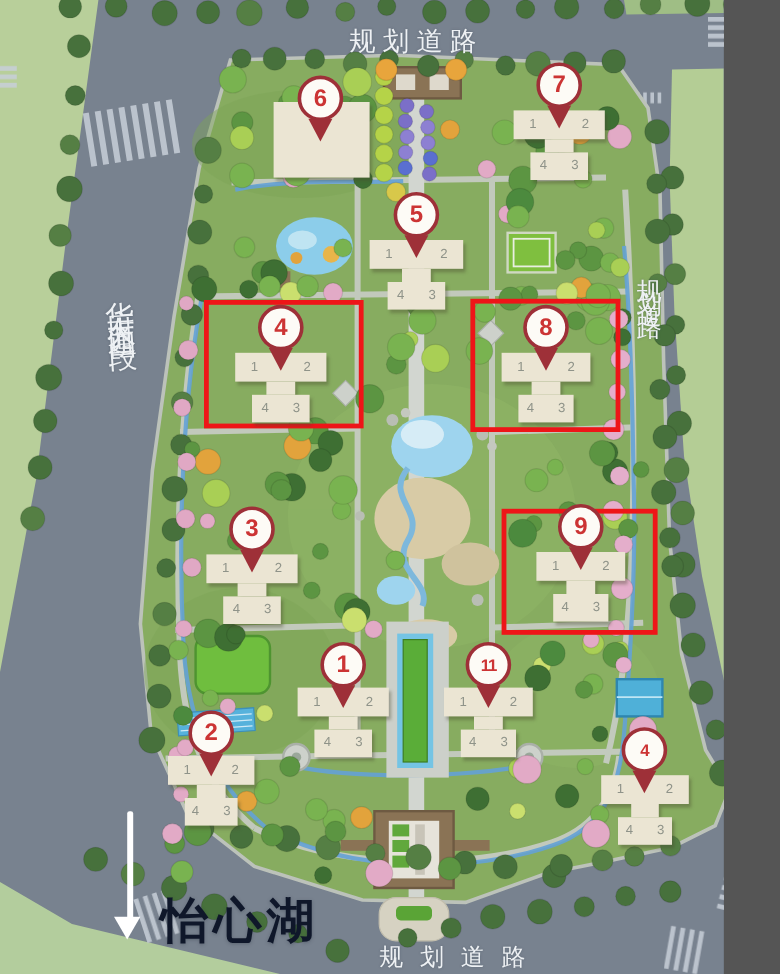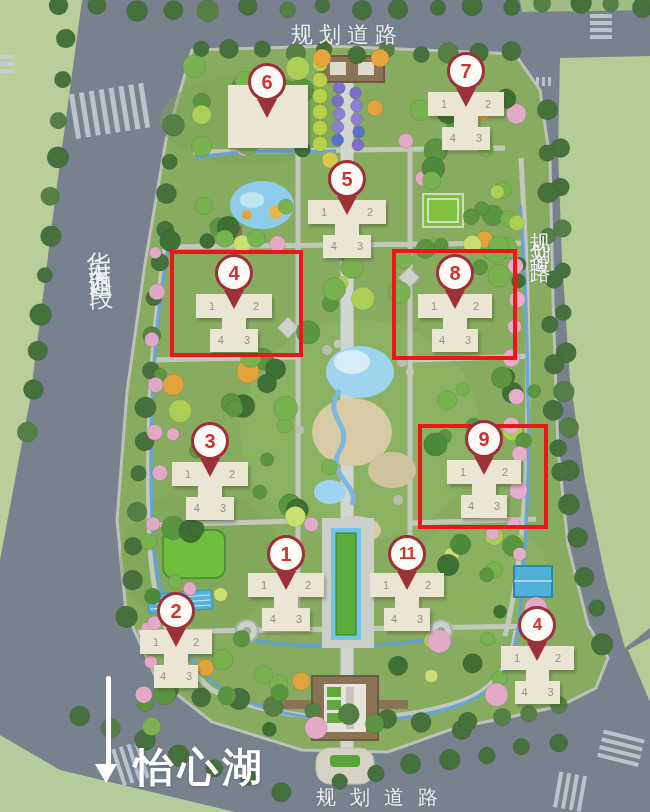--- a/index.html
+++ b/index.html
@@ -1,17 +1,17 @@
 <!DOCTYPE html>
 <html><head>
 <meta charset="utf-8">
 <style>
   html,body{margin:0;padding:0;background:#555;}
   #map-stage{
-    position:relative;width:650px;height:812px;overflow:hidden;
+    position:relative;width:603px;height:812px;overflow:hidden;
     font-family:"Liberation Sans","DejaVu Sans",sans-serif;
     background:#78828f;
   }
   #art{position:absolute;left:0;top:0;z-index:0;}
   
   .hbox{position:absolute;border:4px solid #ee1518;z-index:20;box-sizing:border-box;}
   
   .building{position:absolute;z-index:25;filter:drop-shadow(2px 3px 1.5px rgba(70,70,45,.38));}
   .building .bar{background:#ebe5d3;box-sizing:border-box;display:flex;align-items:center;}
   .building .btop{height:24px;width:100%;justify-content:space-between;padding:0 13px;}
@@ -20,34 +20,34 @@
   .building .unit{font-size:11px;color:#8f9389;line-height:1;}
   .building.block{background:#ebe5d3;}
   
   .pin{position:absolute;width:38px;height:57px;z-index:40;}
   .pin .pc{
     width:38px;height:38px;border-radius:50%;background:#fdfbf6;
     border:3px solid #9e3038;box-sizing:border-box;
     display:flex;align-items:center;justify-content:center;
     font-weight:bold;font-size:20px;color:#cc3434;
   }
-  .pin.two .pc{font-size:17px;letter-spacing:-1px;}
+  .pin.two .pc{font-size:14px;letter-spacing:-1px;}
   .pin .pt{
     width:0;height:0;margin:-2px auto 0;
     border-left:10px solid transparent;border-right:10px solid transparent;
     border-top:19px solid #9e3038;
   }
   
   .road-label{position:absolute;color:#eef1f4;z-index:50;text-shadow:0 0 2px rgba(60,70,85,.45);white-space:nowrap;}
   .rl-top{left:291px;top:20px;font-size:22px;letter-spacing:6px;}
   .rl-bottom{left:316px;top:784px;font-size:20px;letter-spacing:14px;}
   .rl-right{left:526px;top:216px;font-size:21px;writing-mode:vertical-rl;text-orientation:upright;letter-spacing:10px;}
   .rl-left{left:82px;top:232px;font-size:24px;writing-mode:vertical-rl;text-orientation:upright;letter-spacing:7px;transform:rotate(-4deg);}
   
-  .lake-label{position:absolute;left:134px;top:740px;font-size:40px;font-weight:bold;color:#ffffff;letter-spacing:4px;z-index:50;text-shadow:0 1px 3px rgba(40,50,60,.35);white-space:nowrap;}
+  .lake-label{position:absolute;left:134px;top:740px;font-size:40px;font-weight:bold;color:#0f172a;letter-spacing:4px;z-index:50;text-shadow:0 1px 3px rgba(40,50,60,.35);white-space:nowrap;}
   .lake-arrow-line{position:absolute;left:106px;top:676px;width:5px;height:92px;background:#fff;border-radius:2px;z-index:50;}
   .lake-arrow-head{position:absolute;left:95px;top:764px;width:0;height:0;border-left:11px solid transparent;border-right:11px solid transparent;border-top:19px solid #fff;z-index:50;}
 </style>
 </head>
 <body>
 
 <div id="map-stage">
 
   <svg id="art" width="650" height="812" viewBox="0 0 650 812">
 

